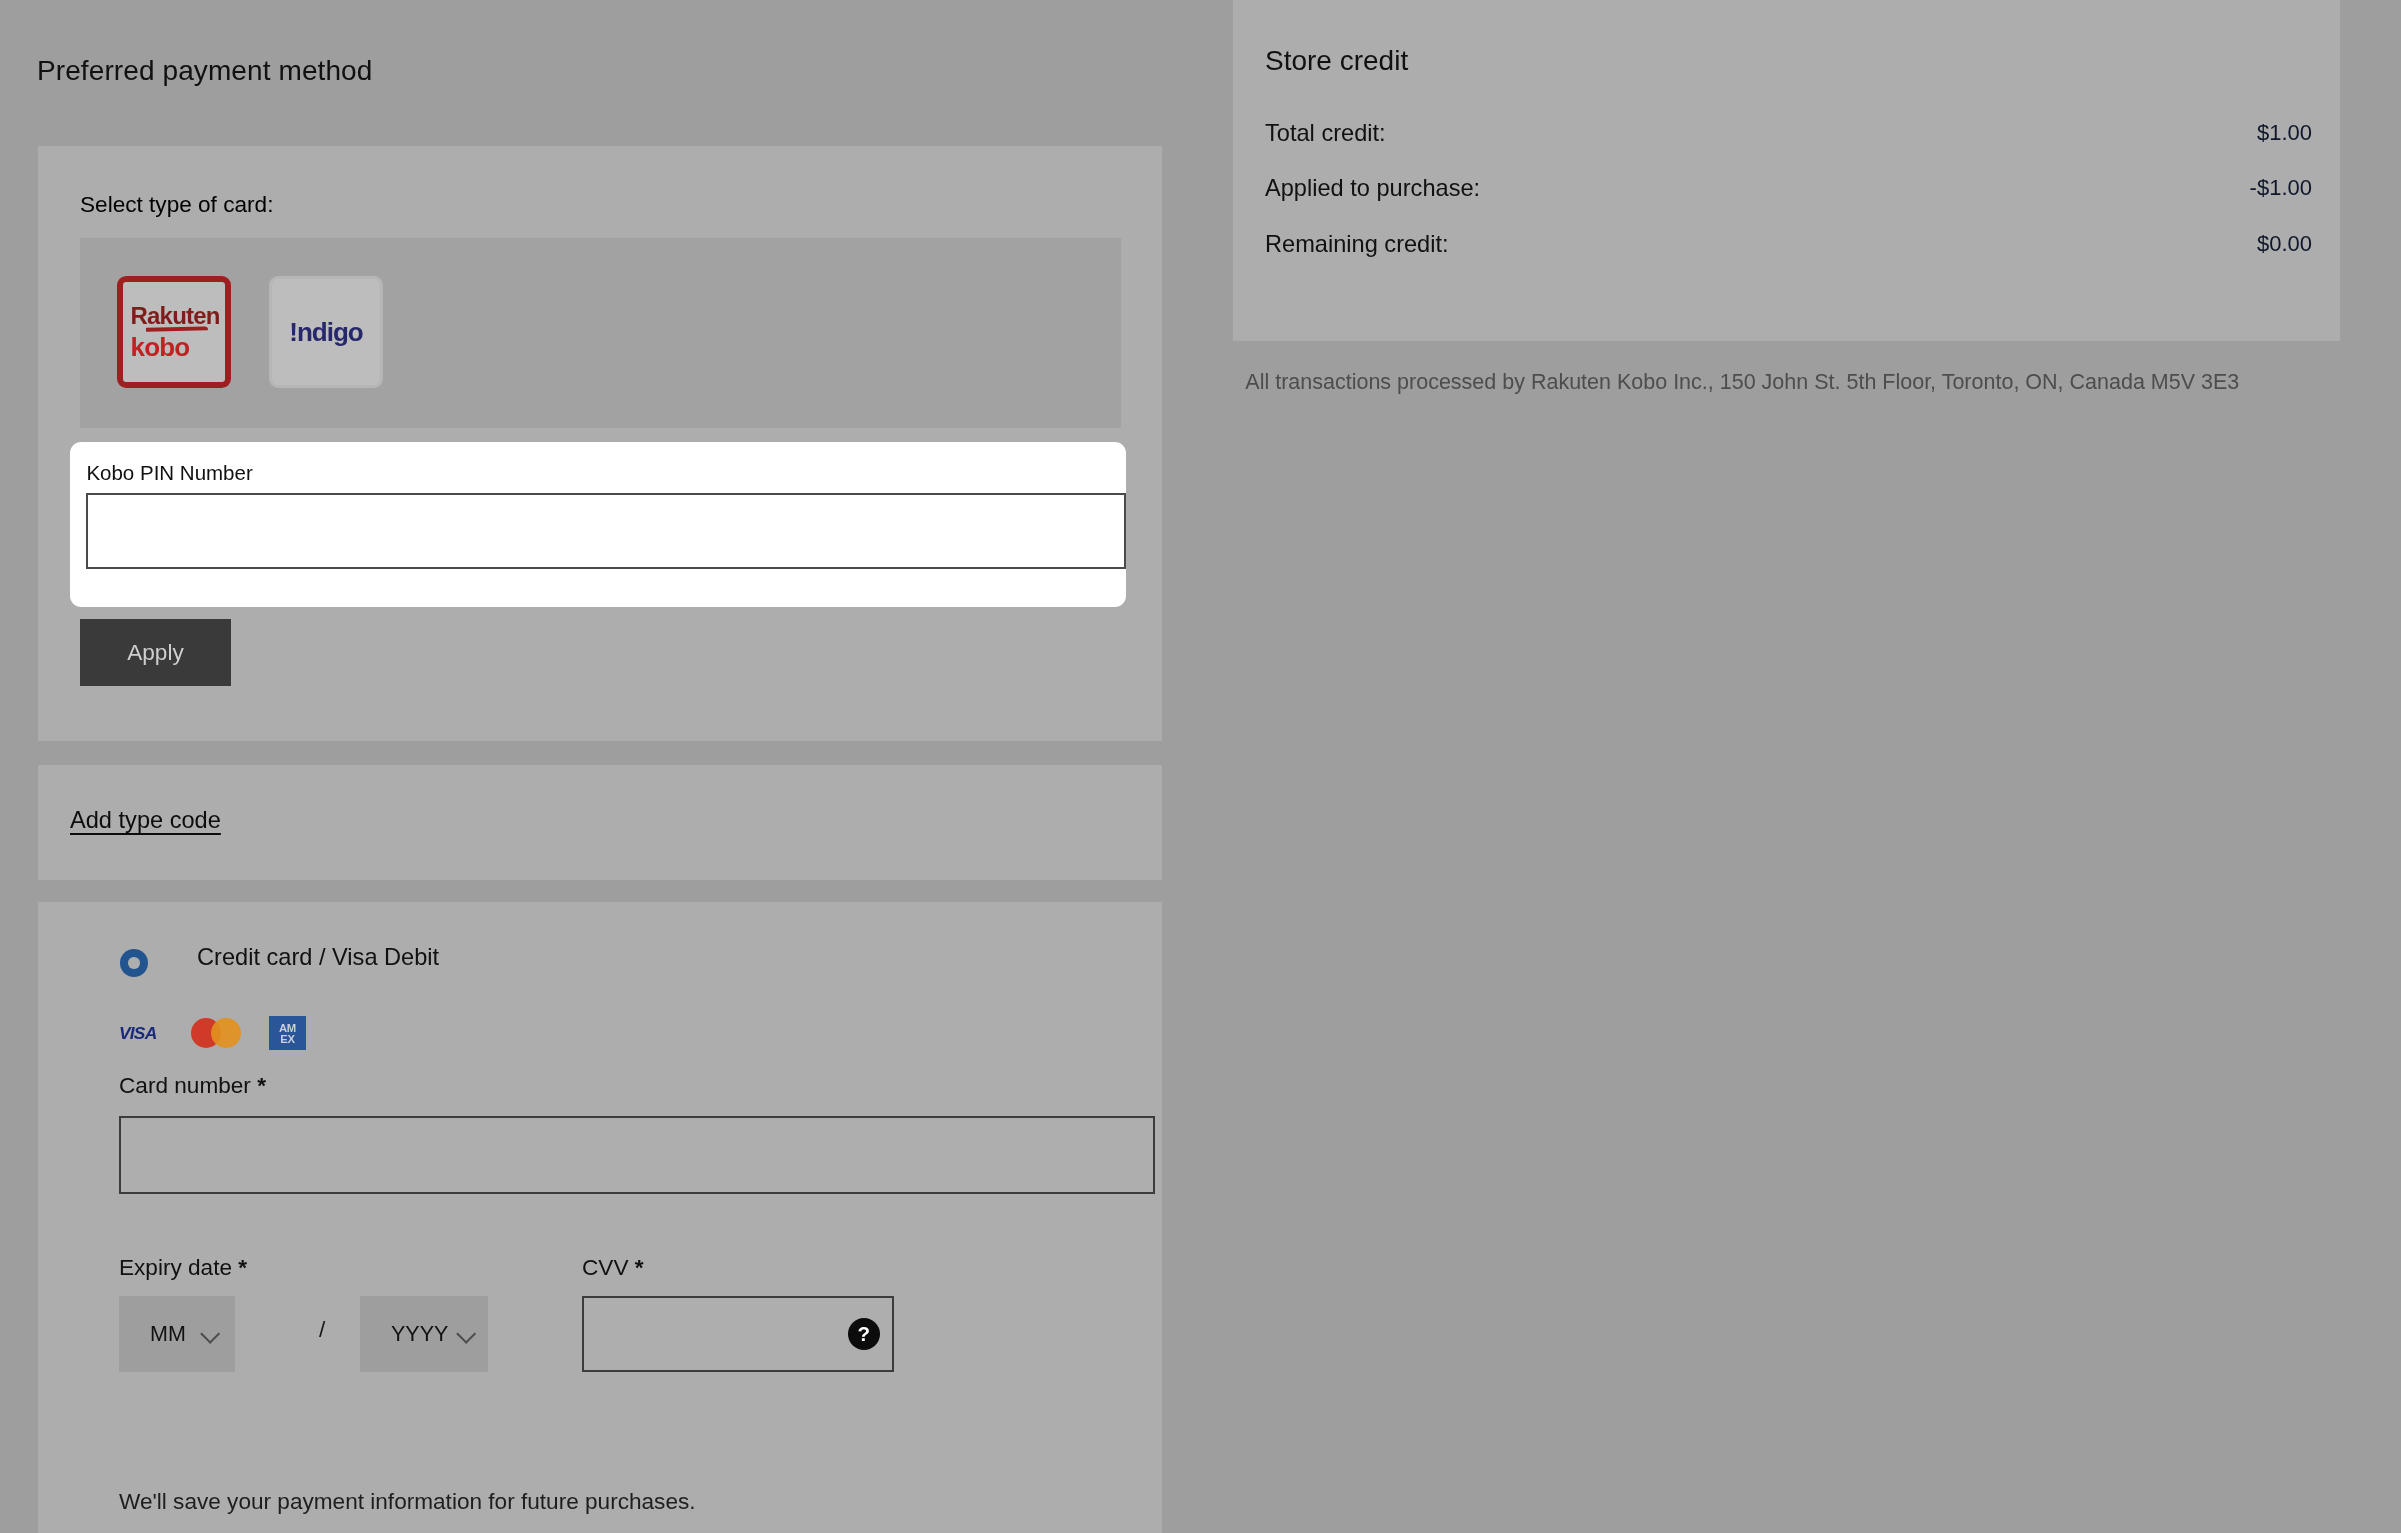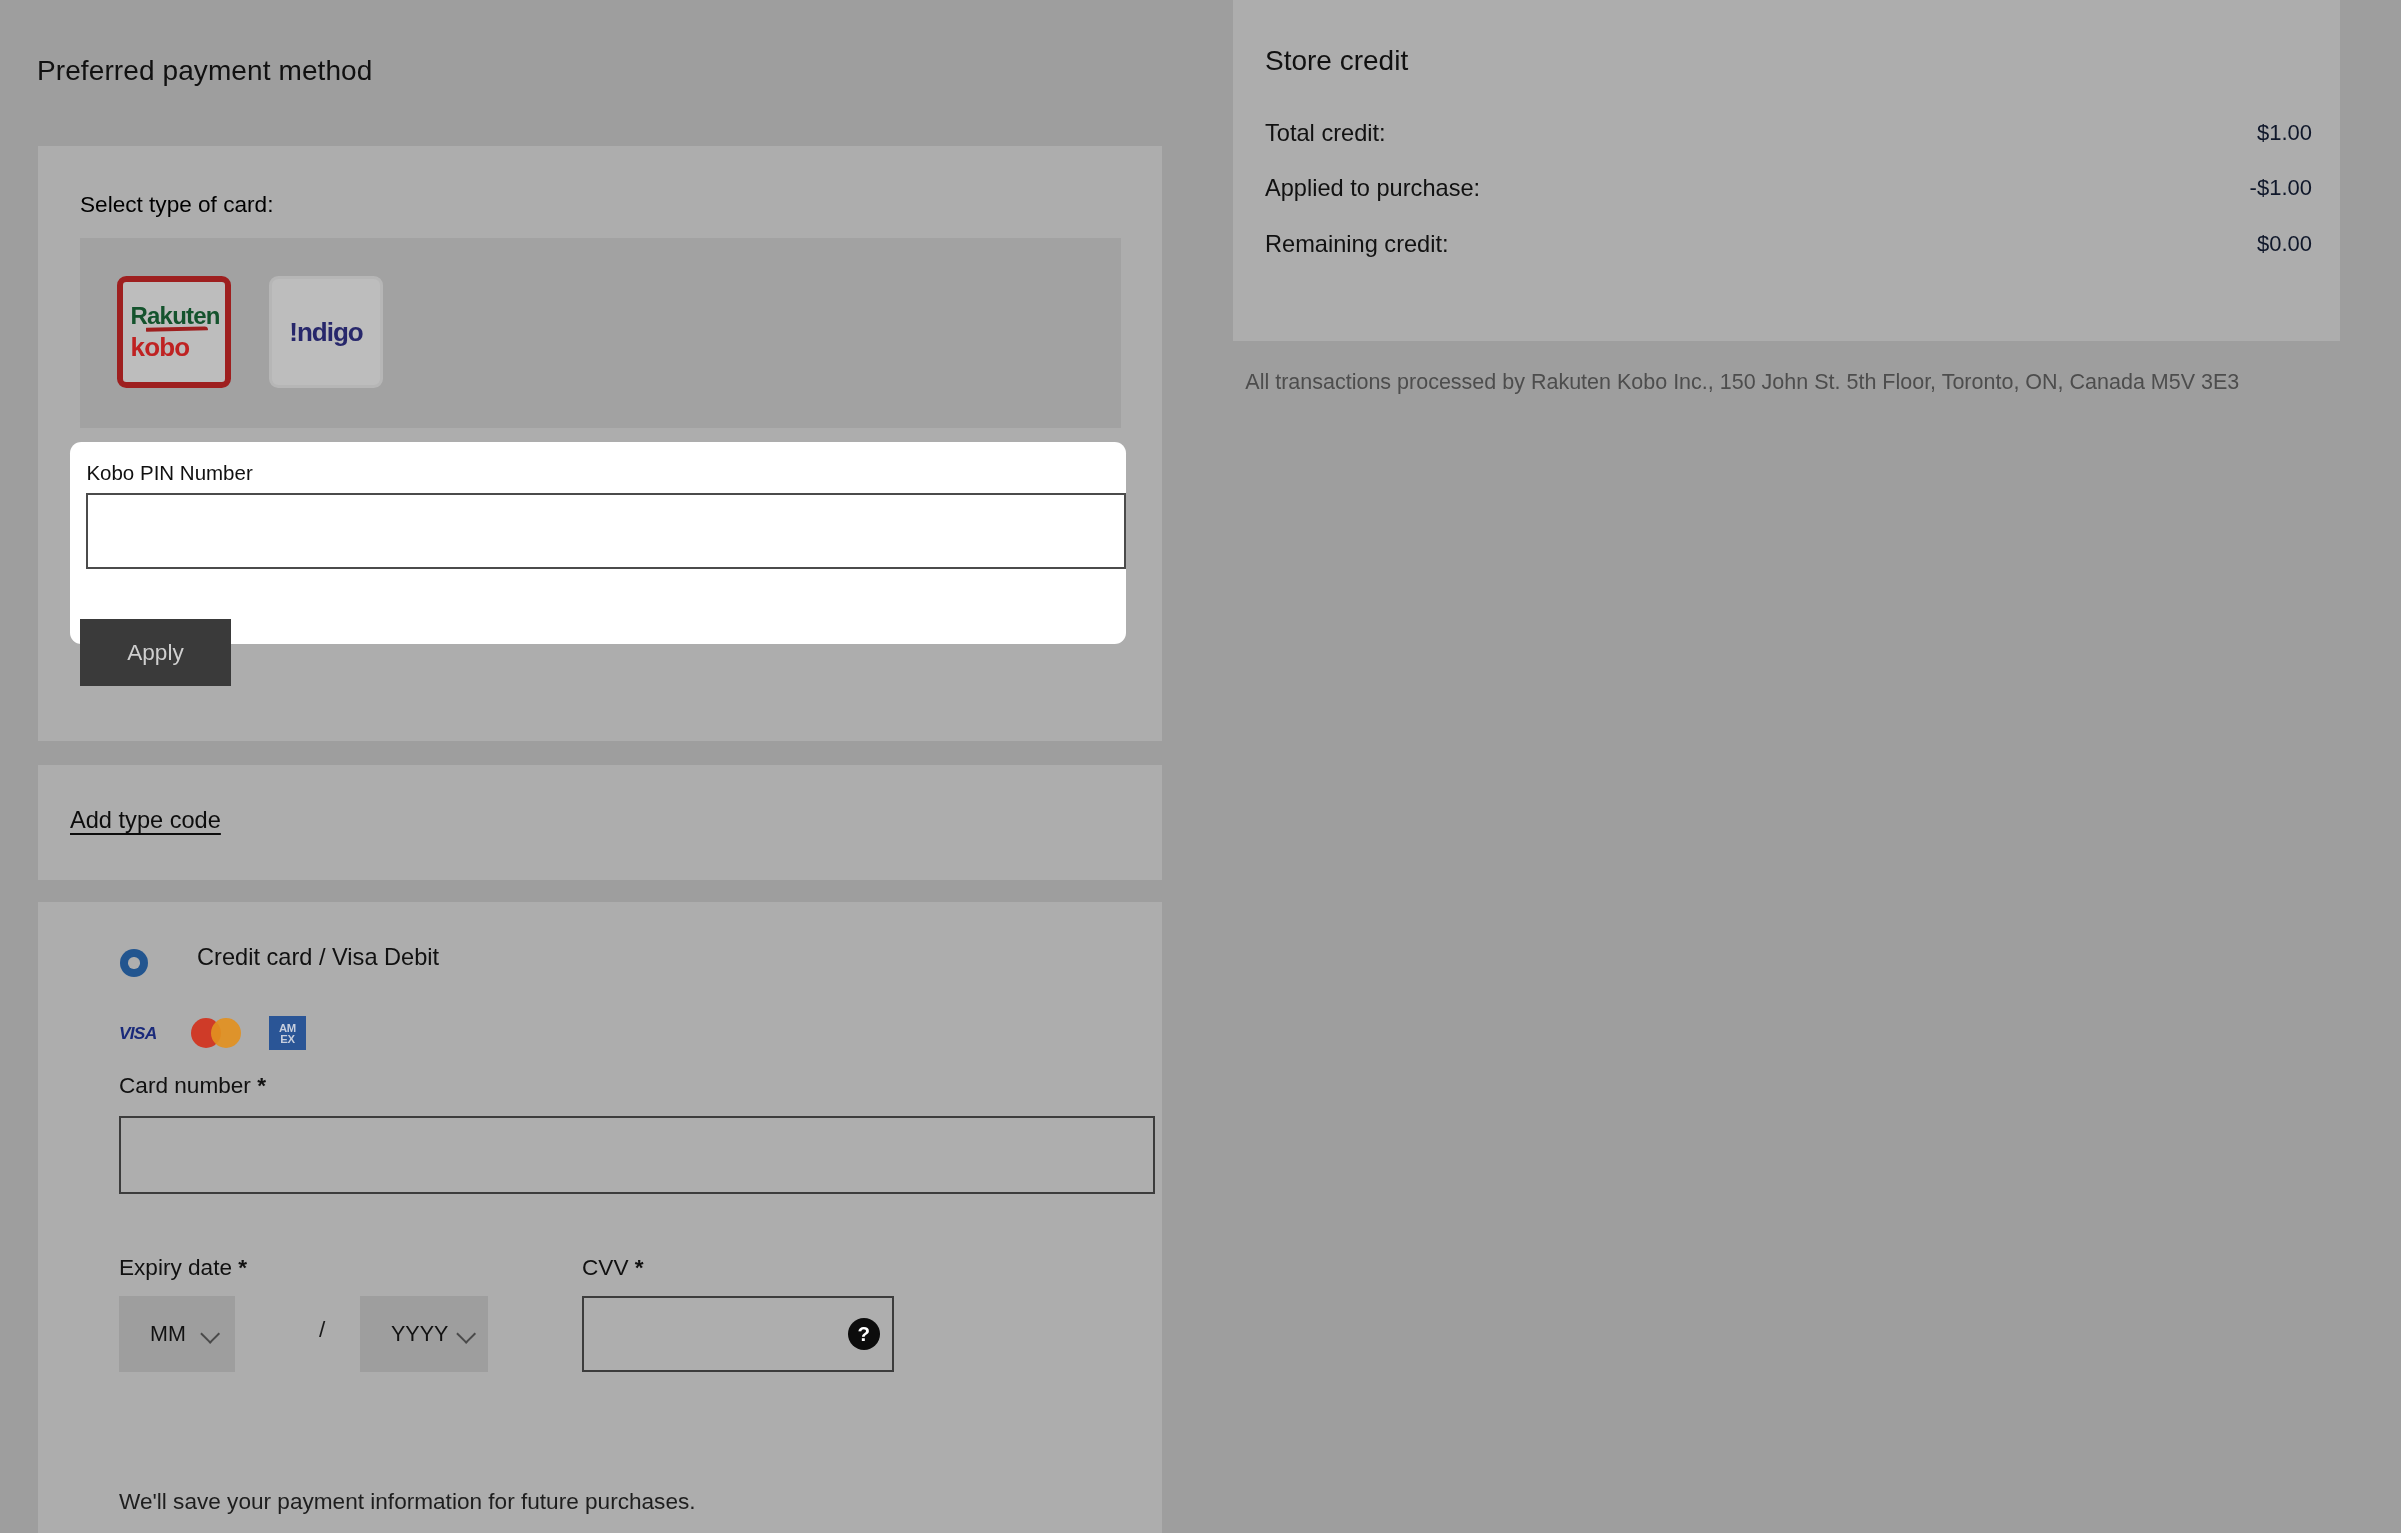--- a/index.html
+++ b/index.html
@@ -41,41 +41,41 @@
     width: 114px; height: 112px;
     background: #bdbdbd;
     border-radius: 9.2px;
     display: flex; align-items: center; justify-content: center;
   }
   .logo-tile.kobo  { left: 37px; border: 6.7px solid #9e1f1f; }
   .logo-tile.indigo{ left: 189px; border: 3.1px solid #b6b6b6; }
 
   .kobo-mark { text-align: left; line-height: .96; padding-left: 2.1px; }
   .kobo-mark .rk {
-    font-size: 24px; font-weight: 700; color: #14532d;
+    font-size: 24px; font-weight: 700; color: #7f1d1d;
     letter-spacing: -0.8px; display: block; position: relative; text-align: center;
   }
   .kobo-mark .rk::after {
     content: ""; position: absolute; left: 15.4px; bottom: -3.1px;
     width: 62px; height: 3.6px; background: #9e1f1f;
     border-radius: 2.1px 15.4px 2.1px 2.1px; transform: rotate(-1.2deg);
   }
   .kobo-mark .kb {
     font-size: 26px; font-weight: 700; color: #bf2222;
     letter-spacing: -0.8px; display: block; margin-top: 7.2px;
   }
   .indigo-mark {
     font-size: 26px; font-weight: 700; color: #27276b;
     letter-spacing: -1px; line-height: 1;
   }
 
   
   .pin-focus {
     position: absolute; left: 32px; top: 296px;
-    width: 1056px; height: 202px;
+    width: 1056px; height: 165px;
     background: #ffffff; border-radius: 11.3px;
   }
   .pin-label {
     position: absolute; left: 16.4px; top: 18.5px;
     font-size: 20.5px; color: #111; white-space: nowrap;
   }
   .pin-input {
     position: absolute; left: 16.4px; top: 51px;
     width: 1040px; height: 76px;
     background: #ffffff; border: 2.1px solid #4b4b4b;

